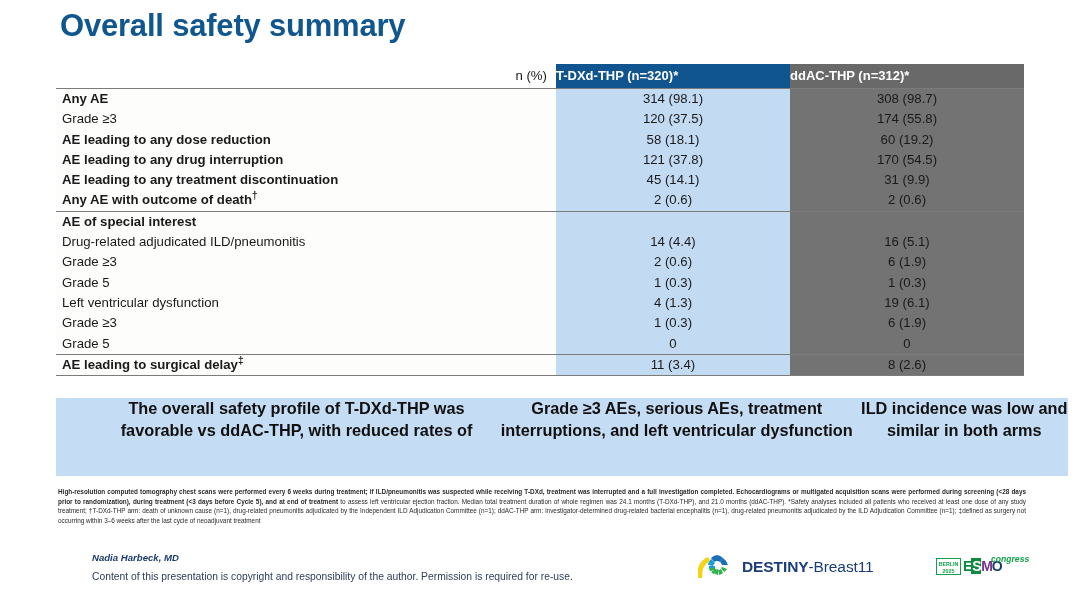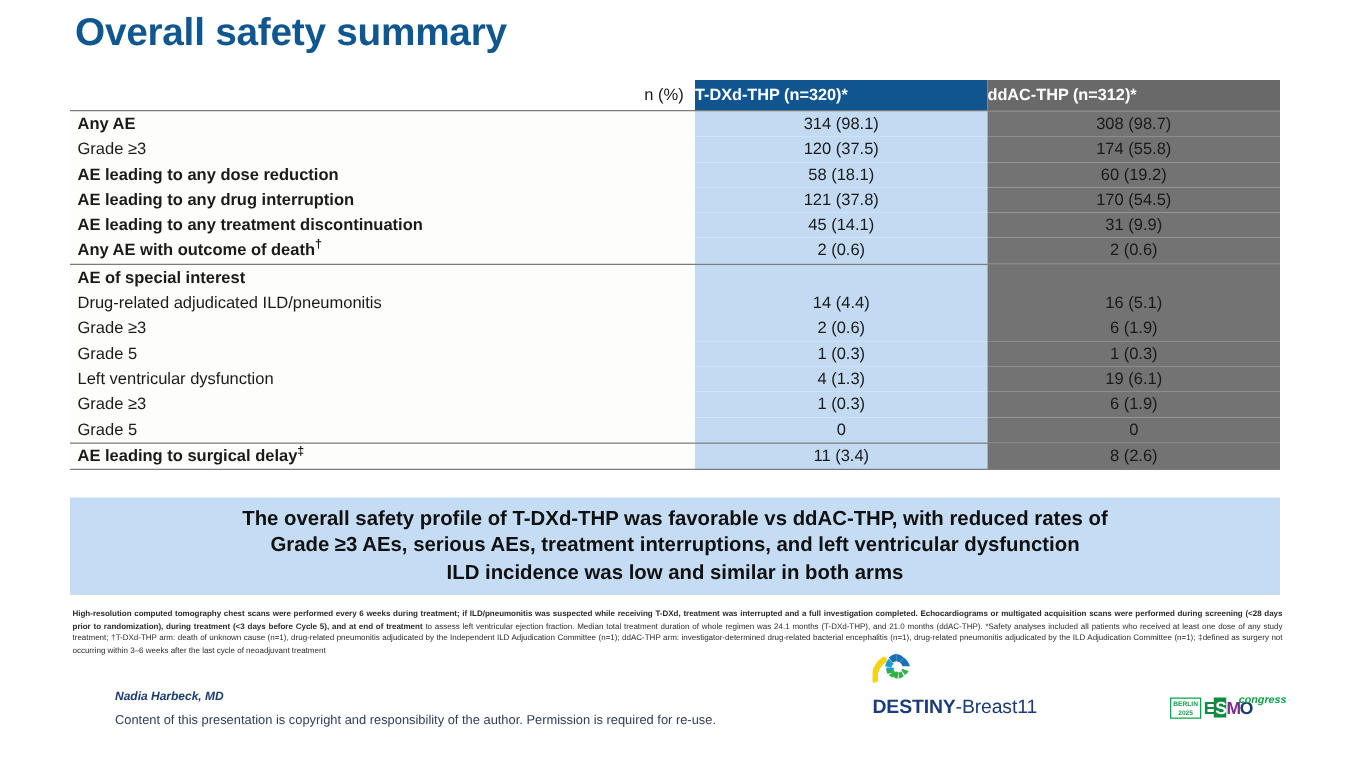--- a/index.html
+++ b/index.html
@@ -89,23 +89,23 @@
 
   
   #conclusion-box {
     position: absolute;
     left: 56px;
     top: 398px;
     width: 968px;
     height: 78px;
     background: #c5ddf4;
     display: flex;
-    flex-direction: column;
-    align-items: center;
+    align-items: flex-start;
     justify-content: center;
+    padding-left: 44px;
   }
   #conclusion-box .cline {
     font-size: 16.3px;
     font-weight: bold;
     color: #101010;
     line-height: 21.5px;
     text-align: center;
   }
 
   
@@ -144,25 +144,24 @@
     left: 92px;
     top: 571px;
     font-size: 10.3px;
     color: #2c3e5c;
   }
 
   
   #destiny-logo {
     position: absolute;
     left: 698px;
-    top: 520px;
+    top: 552px;
     display: flex;
-    align-items: flex-start;
+    align-items: center;
     gap: 6px;
-    flex-direction: column;
   }
   #destiny-logo .dl-text {
     font-size: 15.5px;
     color: #1b3c7a;
     letter-spacing: -0.1px;
   }
   #destiny-logo .dl-text b { font-weight: bold; }
 
   
   #esmo-logo {

